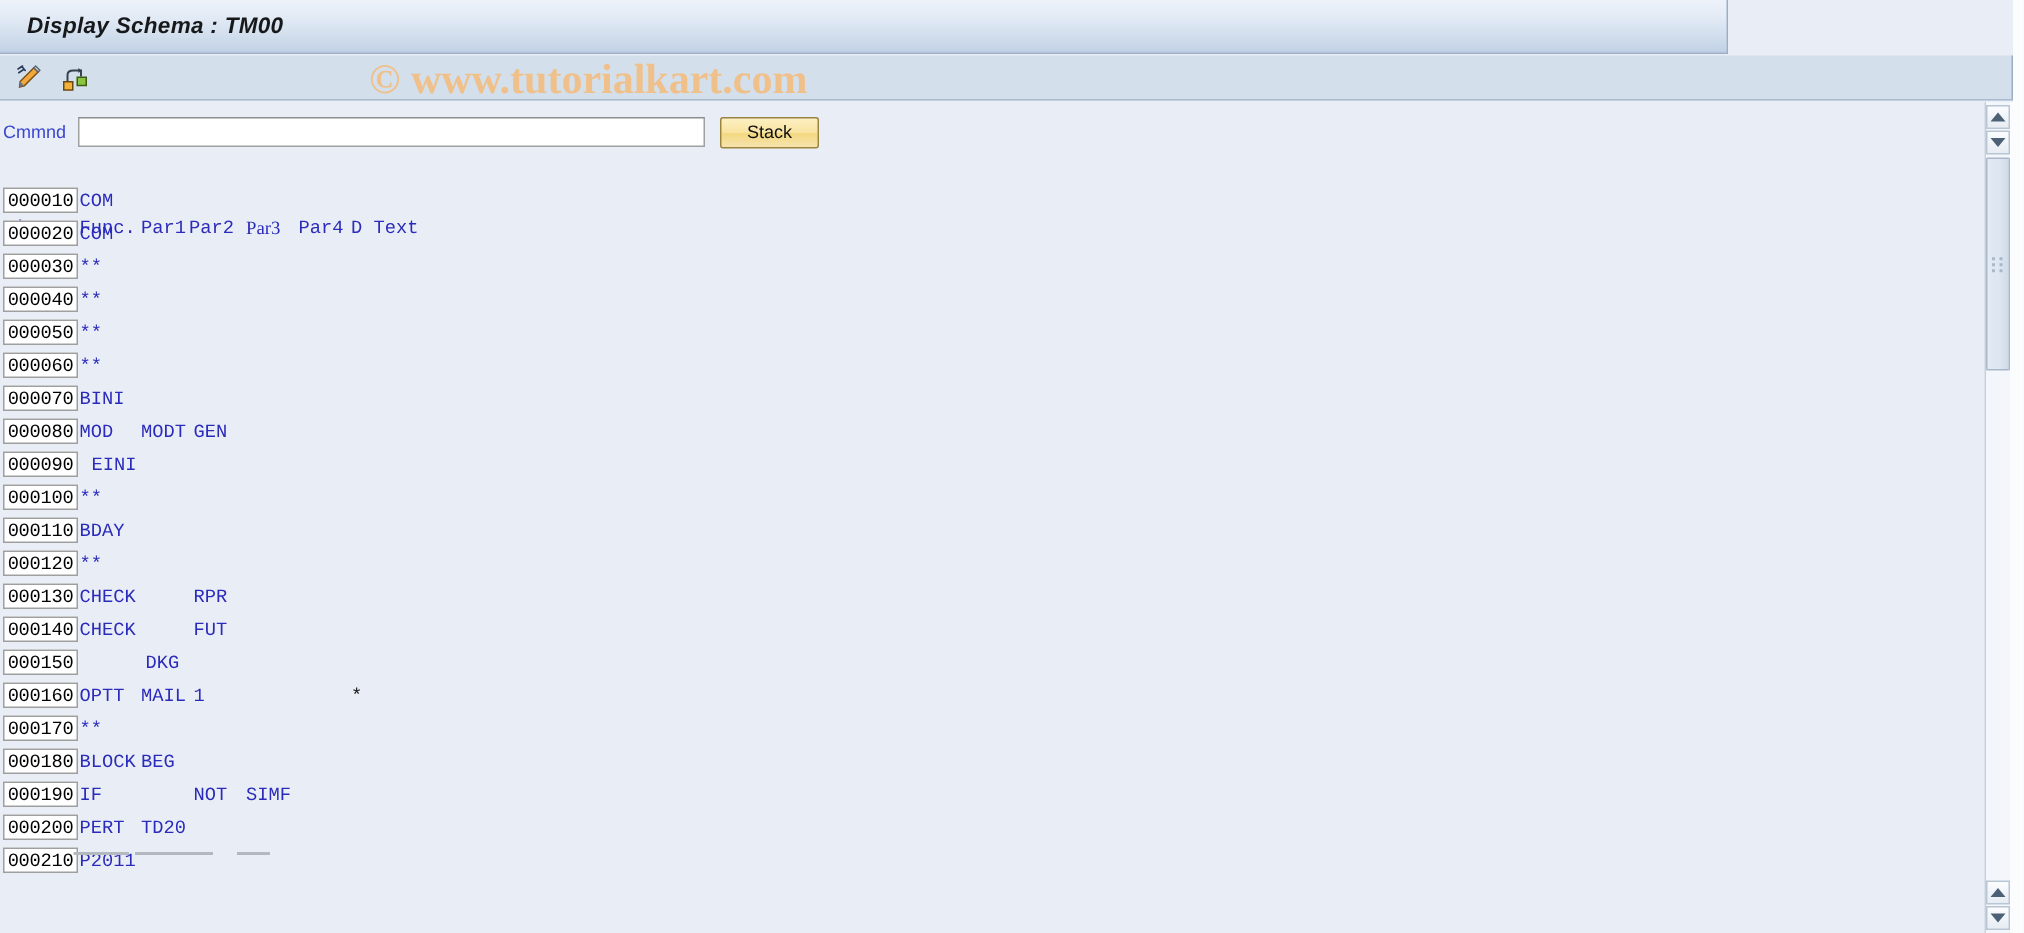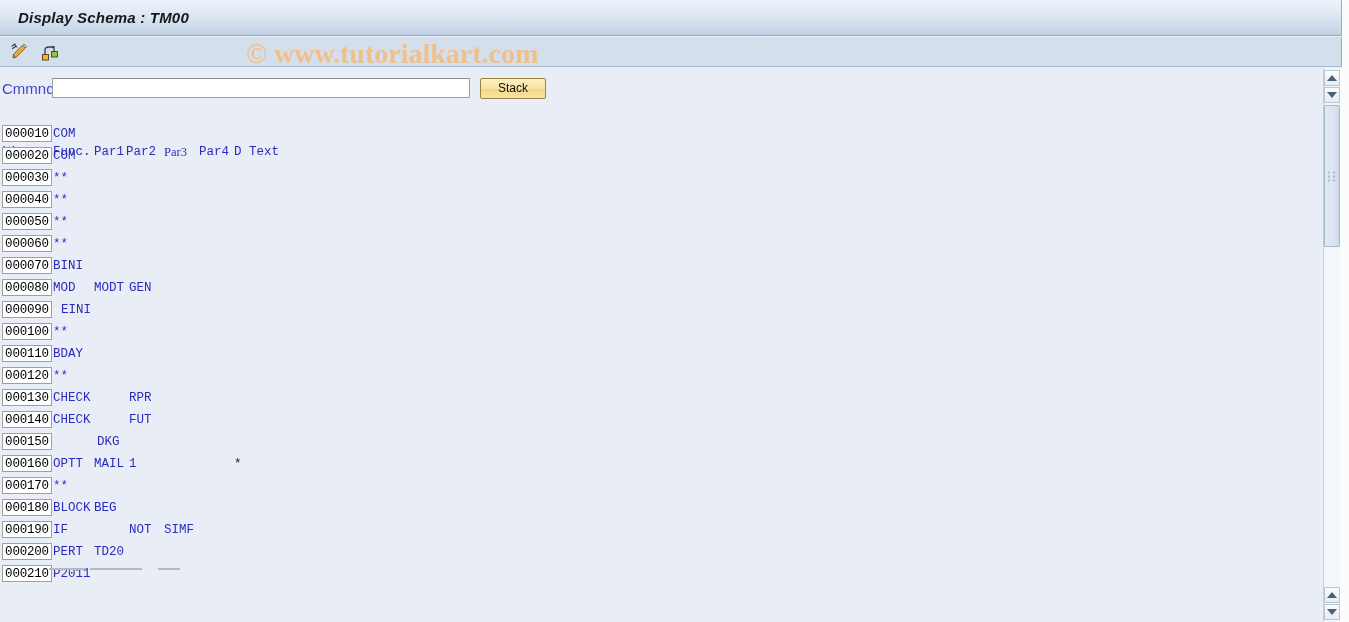--- a/index.html
+++ b/index.html
@@ -13,21 +13,21 @@
   }
   #app {
     position: relative;
     width: 1349px; height: 622px;
     background: #e9eef6;
   }
 
   
   .titlebar {
     position: absolute; left: 0; top: 0;
-    width: 1342px; height: 36px;
+    width: 1152px; height: 36px;
     background: linear-gradient(to bottom, #eef3fa 0%, #dde7f3 45%, #c3d3e6 96%, #b6c8de 100%);
     border-right: 1px solid #9aaec6;
     border-bottom: 1px solid #9aaec6;
     display: flex; align-items: center;
   }
   .titlebar .title {
     margin-left: 18px;
     font-size: 15px;
     font-weight: bold;
     font-style: italic;
@@ -74,21 +74,21 @@
   }
 
   
   .cmd-row {
     position: absolute; left: 0; top: 10px;
     height: 20px;
     display: flex; align-items: center;
   }
   .cmd-label {
     width: 48px; margin-left: 2px;
-    font-size: 15px; color: #3a46d0;
+    font-size: 12px; color: #3a46d0;
     font-family: "Liberation Sans", sans-serif;
   }
   .cmd-input {
     width: 418px; height: 20px;
     margin-left: 2px;
     border: 1px solid #a0a0a0;
     border-top-color: #8d8d8d;
     background: #ffffff;
     font-family: "Liberation Mono", monospace;
     font-size: 12px;

